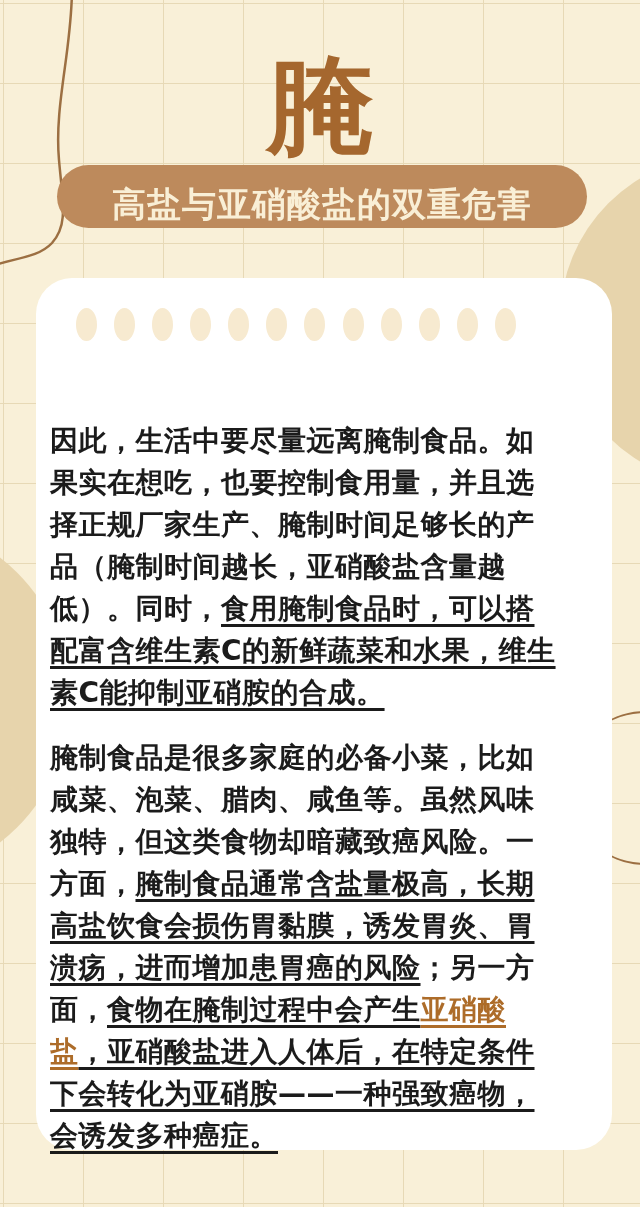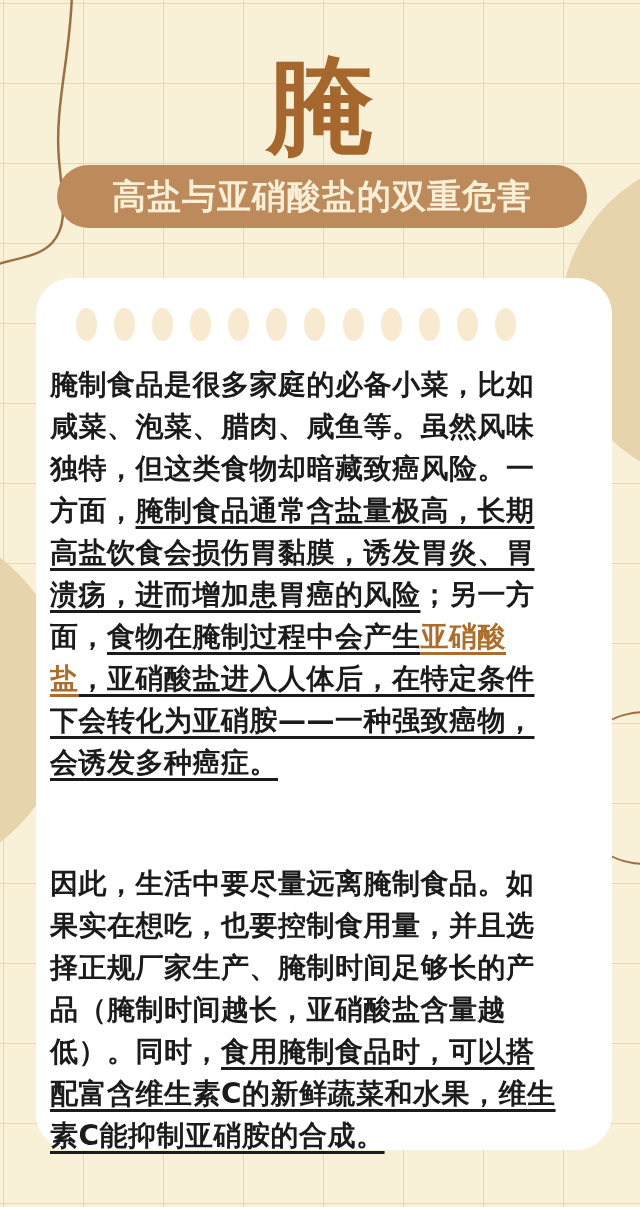--- a/index.html
+++ b/index.html
@@ -25,21 +25,21 @@
     text-align:center;
     font-size:106px;line-height:1.1;
     font-weight:900;
     color:var(--title-brown,#a5672e);
   }
   .banner{
     position:absolute;left:57px;top:165px;width:530px;height:63px;
     z-index:2;
     background:var(--banner-bg,#bd8a5c);
     border-radius:32px;
-    display:flex;align-items:center;justify-content:center;
+    display:flex;align-items:flex-end;justify-content:center;
   }
   .banner-text{
     font-size:34px;font-weight:700;letter-spacing:1px;
     color:var(--banner-text,#f9efd6);
   }
   .card{
     position:absolute;left:36px;top:278px;width:576px;height:872px;
     z-index:3;
     background:var(--card-bg,#ffffff);
     border-radius:36px;
@@ -101,15 +101,15 @@
       <div class="dot"></div>
       <div class="dot"></div>
       <div class="dot"></div>
       <div class="dot"></div>
       <div class="dot"></div>
       <div class="dot"></div>
       <div class="dot"></div>
       <div class="dot"></div>
       <div class="dot"></div>
     </div>
+  <p class="para second"><span class="seg-n">因此，生活中要尽量</span><span class="seg-b">远离腌制食品</span><span class="seg-n">。如果实在想吃，也要控制食用量，并且选择正规厂家生产、腌制时间足够长的产品（腌制时间越长，亚硝酸盐含量越低）。同时，</span><span class="seg-u">食用腌制食品时，可以搭配富含维生素C的新鲜蔬菜和水果，维生素C能抑制亚硝胺的合成。</span></p>
   <p class="para first"><span class="seg-n">腌制食品是很多家庭的必备小菜，比如咸菜、泡菜、腊肉、咸鱼等。虽然风味独特，但这类食物却暗藏致癌风险。一方面，</span><span class="seg-u">腌制食品通常含盐量极高，长期高盐饮食会损伤胃黏膜，诱发胃炎、胃溃疡，进而增加患胃癌的风险</span><span class="seg-n">；另一方面，</span><span class="seg-u">食物在腌制过程中会产生</span><span class="seg-ua">亚硝酸盐</span><span class="seg-u">，亚硝酸盐进入人体后，在特定条件下会转化为亚硝胺——一种强致癌物，会诱发多种癌症。</span></p>
-  <p class="para second"><span class="seg-n">因此，生活中要尽量</span><span class="seg-b">远离腌制食品</span><span class="seg-n">。如果实在想吃，也要控制食用量，并且选择正规厂家生产、腌制时间足够长的产品（腌制时间越长，亚硝酸盐含量越低）。同时，</span><span class="seg-u">食用腌制食品时，可以搭配富含维生素C的新鲜蔬菜和水果，维生素C能抑制亚硝胺的合成。</span></p>
 </div>
 
 </body></html>

